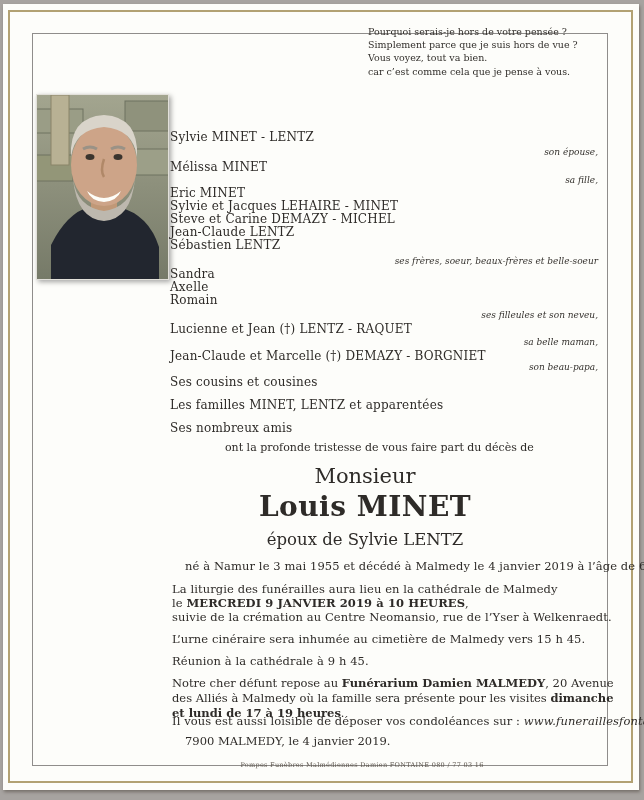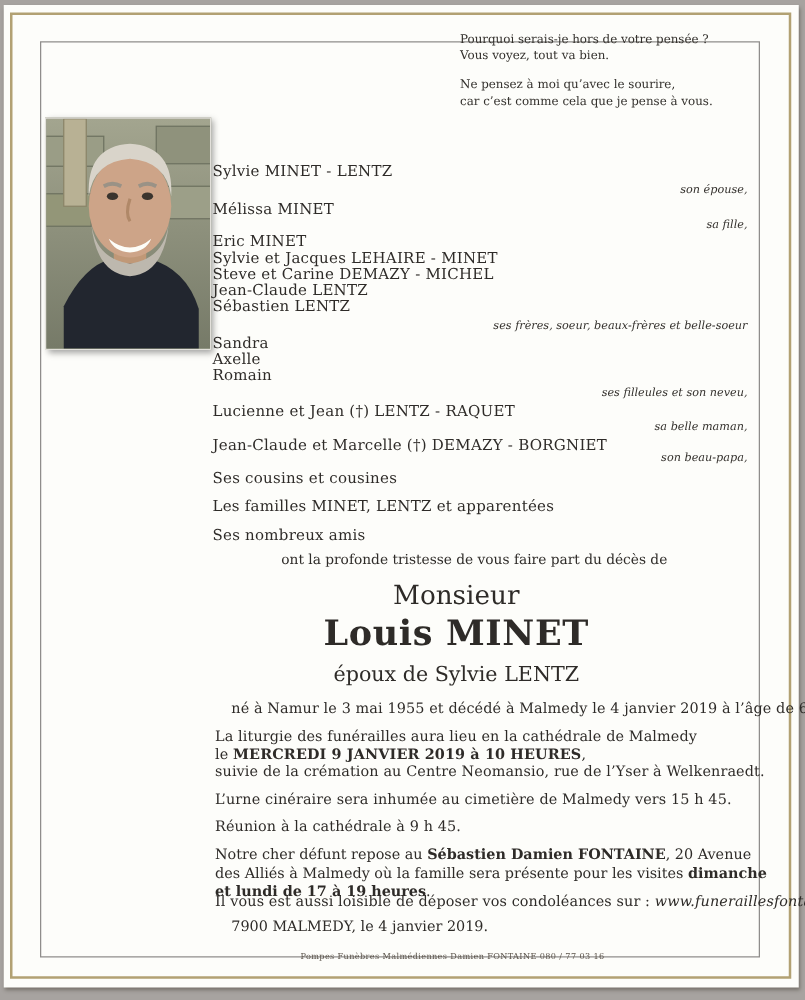--- a/index.html
+++ b/index.html
@@ -95,22 +95,22 @@
     <ellipse cx="53" cy="62" rx="4.5" ry="3" fill="#3a342e"></ellipse>
     <ellipse cx="81" cy="62" rx="4.5" ry="3" fill="#3a342e"></ellipse>
     <path d="M46 54 Q53 50 60 54" stroke="#9a9286" stroke-width="3" fill="none"></path>
     <path d="M74 54 Q81 50 88 54" stroke="#9a9286" stroke-width="3" fill="none"></path>
     <path d="M67 64 Q63 76 67 82" stroke="#b08868" stroke-width="2.5" fill="none"></path>
   </svg>
 </div>
 
 <div class="poem">
   <div>Pourquoi serais-je hors de votre pensée ?</div>
+  <div>Simplement parce que je suis hors de vue ?</div>
   <div>Vous voyez, tout va bien.</div>
-  <div class="stanza2">Ne pensez à moi qu’avec le sourire,</div>
   <div>car c’est comme cela que je pense à vous.</div>
 </div>
 
 <div class="name-line" style="top:130px">Sylvie MINET - LENTZ</div>
 <div class="relation" style="top:147px">son épouse,</div>
 
 <div class="name-line" style="top:160px">Mélissa MINET</div>
 <div class="relation" style="top:175px">sa fille,</div>
 
 <div class="name-line" style="top:186px">Eric MINET</div>
@@ -141,19 +141,19 @@
 <div class="center-col t-name">Louis MINET</div>
 <div class="center-col t-spouse">époux de Sylvie LENTZ</div>
 
 <div class="detail" style="left:185px;top:559px">né à Namur le 3 mai 1955 et décédé à Malmedy le 4 janvier 2019 à l’âge de 63 ans.</div>
 <div class="detail" style="top:582px">La liturgie des funérailles aura lieu en la cathédrale de Malmedy</div>
 <div class="detail" style="top:596px"><span>le </span><b>MERCREDI 9 JANVIER 2019 à 10 HEURES</b><span>,</span></div>
 <div class="detail" style="top:610px">suivie de la crémation au Centre Neomansio, rue de l’Yser à Welkenraedt.</div>
 <div class="detail" style="top:632px">L’urne cinéraire sera inhumée au cimetière de Malmedy vers 15 h 45.</div>
 <div class="detail" style="top:654px">Réunion à la cathédrale à 9 h 45.</div>
 
-<div class="repose"><span>Notre  cher défunt repose au </span><b>Sébastien Damien FONTAINE</b><span>, 20 Avenue des Alliés à Malmedy où la famille sera présente pour les visites </span><b>dimanche et lundi  de 17 à 19 heures</b><span>.</span></div>
+<div class="repose"><span>Notre  cher défunt repose au </span><b>Funérarium Damien MALMEDY</b><span>, 20 Avenue des Alliés à Malmedy où la famille sera présente pour les visites </span><b>dimanche et lundi  de 17 à 19 heures</b><span>.</span></div>
 
 <div class="detail" style="top:714px"><span>Il vous est aussi loisible de déposer vos condoléances sur : </span><span class="it">www.funeraillesfontaine.be (enaos)</span></div>
 
 <div class="closing">7900 MALMEDY, le 4 janvier 2019.</div>
 
 <div class="footer">Pompes Funèbres Malmédiennes   Damien FONTAINE   080 / 77 03 16</div>
 
 </body></html>

